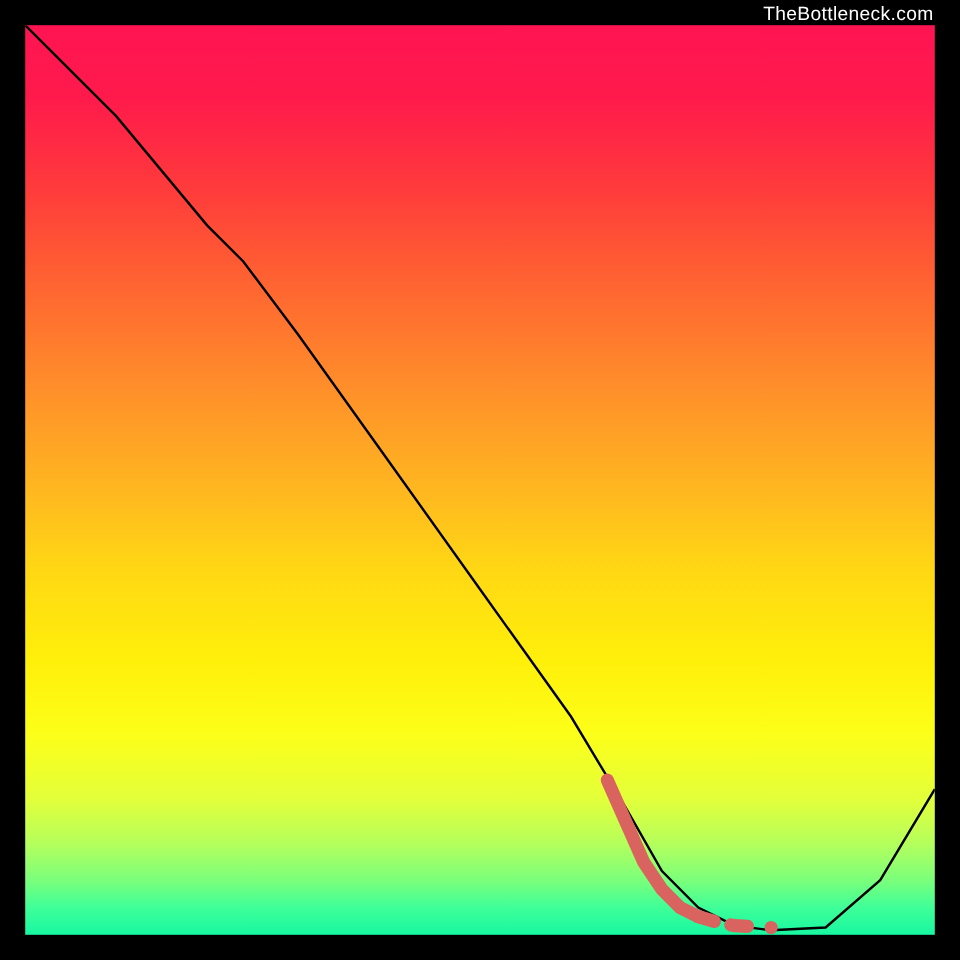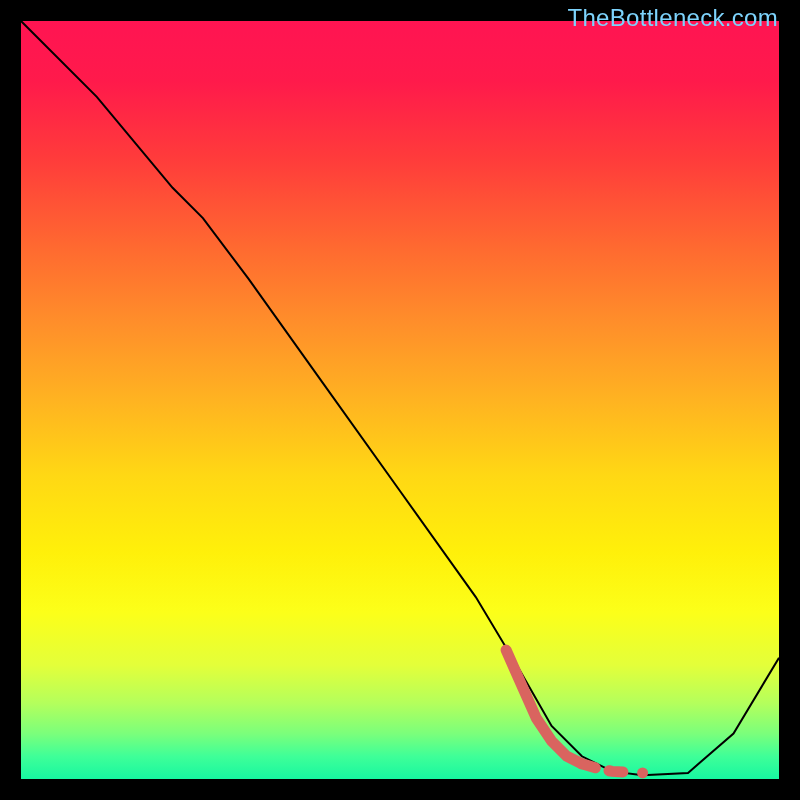--- a/index.html
+++ b/index.html
@@ -37,22 +37,22 @@
       #b4ff5c 90%,
       #7bff7b 94%,
       #3fff98 97%,
       #17f7a1 100%
     );
   }
   .watermark {
     position: absolute;
     top: 4px;
     right: 22px;
-    color: #7dd3fc;
-    font-size: 24px;
+    color: #ffffff;
+    font-size: 16px;
     font-weight: 500;
     letter-spacing: 0.3px;
   }
   svg.curve {
     position: absolute;
     left: 0;
     top: 0;
     width: 758px;
     height: 758px;
   }

